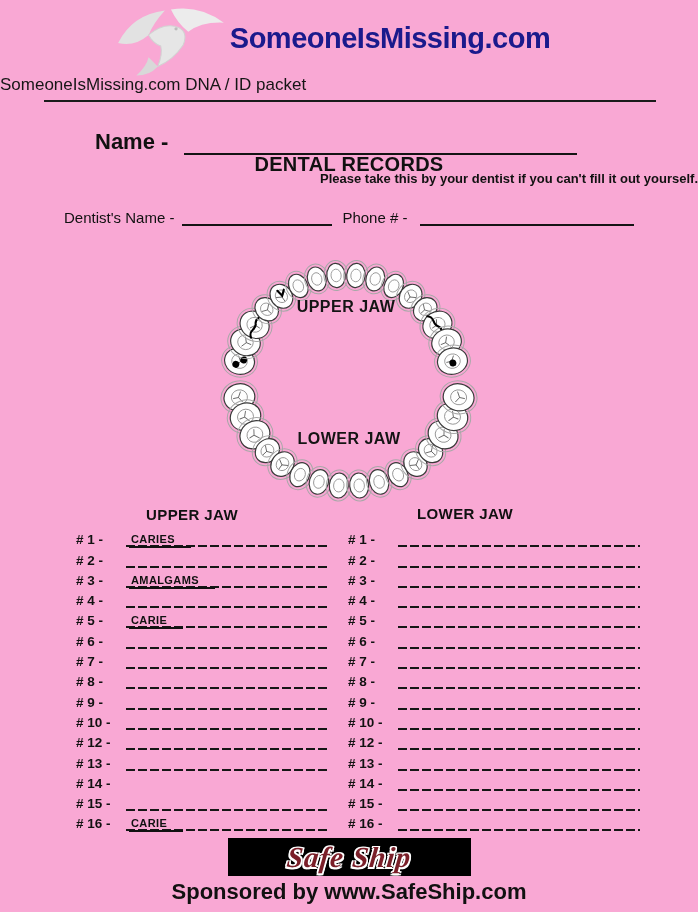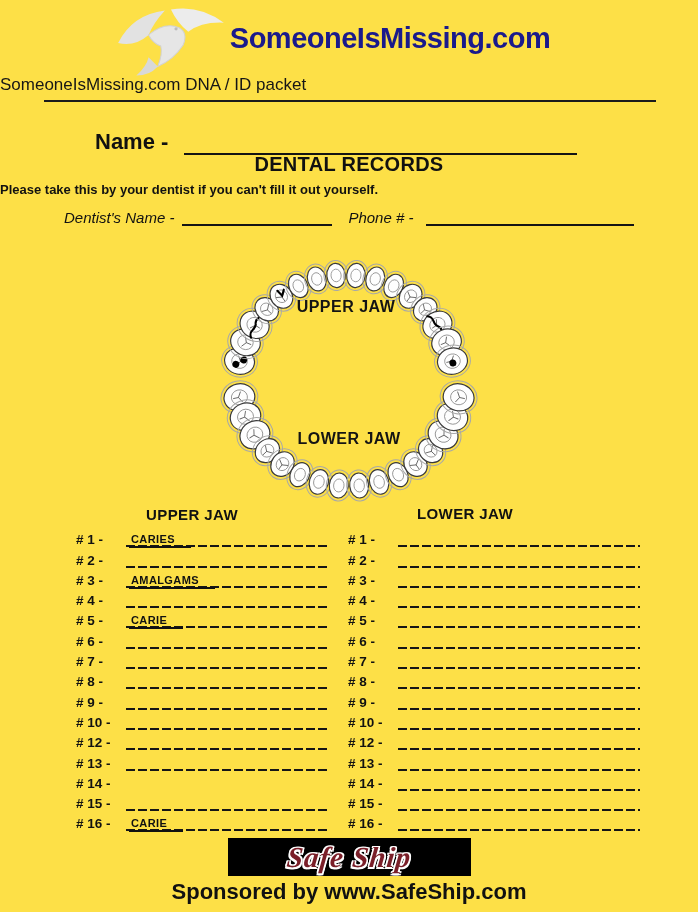--- a/index.html
+++ b/index.html
@@ -1,38 +1,38 @@
 <!DOCTYPE html>
 <html><head>
 <meta charset="utf-8">
 <style>
   html,body{margin:0;padding:0;background:#f6f6f6;}
   .page{
-    position:relative;width:698px;height:912px;background:#fde047;
+    position:relative;width:698px;height:912px;background:#f9a8d4;
     font-family:"Liberation Sans",sans-serif;color:#111;overflow:hidden;
     margin:0 auto;
   }
   .abs{position:absolute;}
   
   .dove{left:112px;top:4px;width:122px;height:74px;}
   .site-title{left:215px;top:22px;width:350px;text-align:center;
     font-size:29px;font-weight:bold;letter-spacing:-0.5px;}
   .packet-subtitle{left:0;top:75px;width:698px;text-align:left;font-size:17px;color:#161616;}
   .rule{left:44px;top:100px;width:612px;height:2px;background:#1b1b1b;}
   .tagline{left:0;top:107px;width:698px;text-align:center;font-size:14.5px;font-weight:bold;letter-spacing:.2px;}
   
   .name-row{left:95px;top:129px;width:482px;display:flex;align-items:flex-end;}
   .name-label{font-size:22px;font-weight:bold;white-space:pre;}
   .solid-line{border-bottom:2px solid #141414;height:19px;}
   .name-line{flex:1;margin-left:10px;}
   .section-title{left:0;top:153px;width:698px;text-align:center;font-size:20px;font-weight:bold;letter-spacing:.3px;}
-  .instruction{left:0;top:182px;width:698px;text-align:left;font-size:13px;font-weight:bold;}
-  .dentist-row{left:64px;top:205px;width:570px;display:flex;align-items:flex-end;font-size:15px;font-style:italic;}
+  .instruction{left:0;top:171px;width:698px;text-align:right;font-size:13px;font-weight:bold;}
+  .dentist-row{left:64px;top:205px;width:570px;display:flex;align-items:flex-end;font-size:15px;}
   .dentist-line{width:150px;margin-left:8px;}
-  .phone-label{margin-left:16px;white-space:pre;}
+  .phone-label{margin-left:10px;white-space:pre;}
   .phone-line{flex:1;margin-left:8px;}
   
   .jaw-box{overflow:visible;}
   #upper-jaw{left:210px;top:236px;width:272px;height:144px;}
   #lower-jaw{left:209px;top:380px;width:280px;height:130px;}
   .jaw-label{position:absolute;left:0;right:0;text-align:center;
     font-size:16px;font-weight:bold;letter-spacing:.5px;color:#141414;}
   #upper-jaw .jaw-label{top:62px;}
   #lower-jaw .jaw-label{top:50px;}
   .tooth-outer{fill:none;stroke:#a8a8a8;stroke-width:1;}

